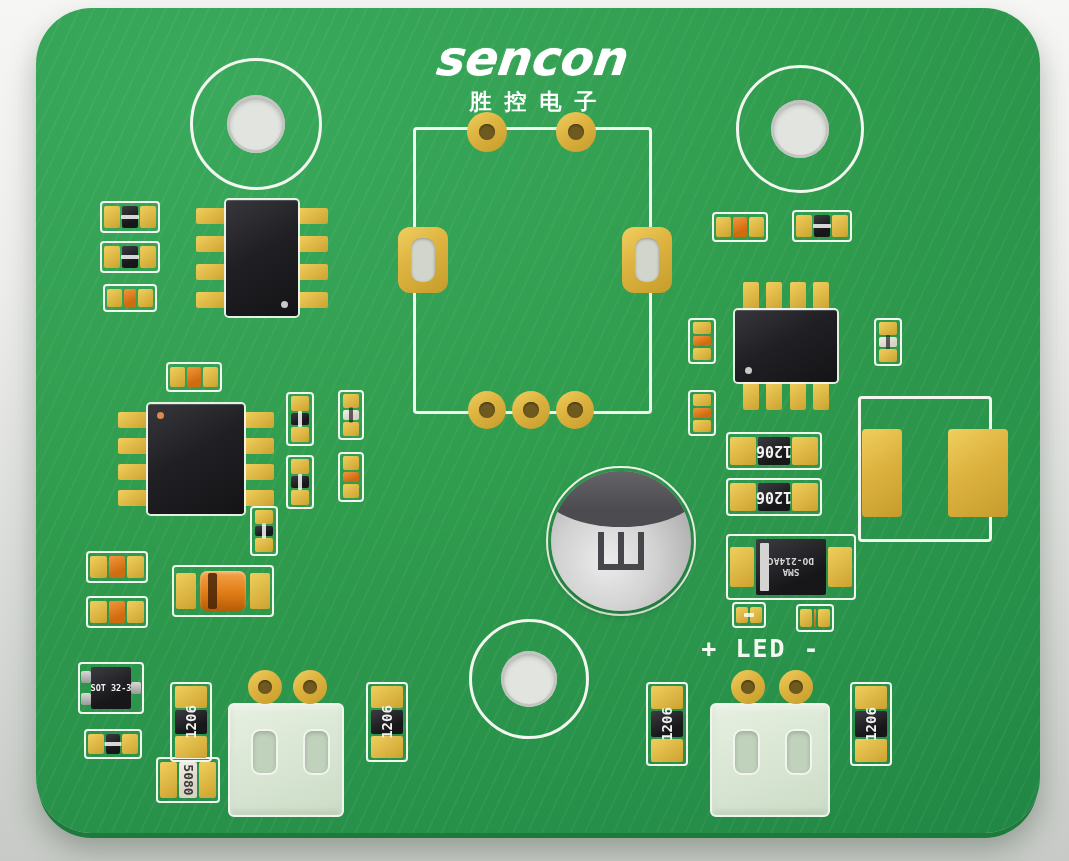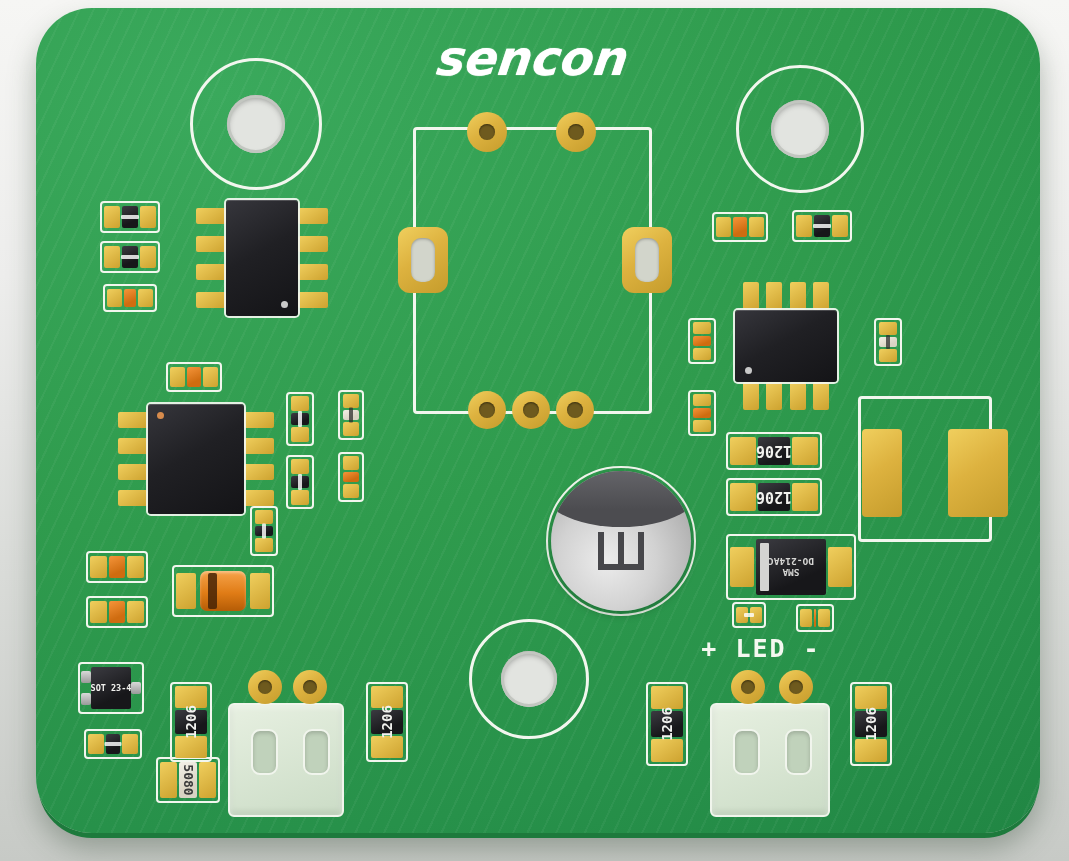--- a/index.html
+++ b/index.html
@@ -65,20 +65,21 @@
   .brandSub{margin-top:5px;font-size:22px;font-weight:700;color:#ffffff;letter-spacing:13px;text-indent:13px}
 </style>
 </head>
 <body>
 
 <div class="stage">
   <div class="board"></div>
 
   <div class="logo">
     <div class="brand">sencon</div>
+    <div class="brandSub">胜控电子</div>
   </div>
 
   <div class="silktext" style="left:700px;top:634px;width:122px">+ LED -</div>
 <div class="part ringSilk" style="left: 190px; top: 58px; width: 132px; height: 132px;">
       <div class="part holeInner" style="width: 58px; height: 58px;"></div>
     </div>
     <div class="part ringSilk" style="left: 736px; top: 65px; width: 128px; height: 128px;">
       <div class="part holeInner" style="width: 58px; height: 58px;"></div>
     </div>
     <div class="part ringSilk" style="left: 469px; top: 619px; width: 120px; height: 120px;">
@@ -309,21 +310,21 @@
         <div class="part smaStripe" style="left: 4px; top: 4px; bottom: 4px; width: 9px;"></div>
         <div class="part lbl" style="font-size: 9.5px; transform: translate(-50%, -50%) rotate(180deg); color: rgb(214, 214, 212);">SMA
 DO-214AC</div>
       </div>
     </div>
     <div class="part silkbox" style="left: 78px; top: 662px; width: 66px; height: 52px;">
       <div class="part leg" style="left: 1px; top: 7px; width: 10px; height: 12px;"></div>
       <div class="part leg" style="left: 1px; bottom: 7px; width: 10px; height: 12px;"></div>
       <div class="part leg" style="right: 1px; width: 10px; height: 12px; top: 50%; transform: translateY(-50%);"></div>
       <div class="part bodyc b-black" style="inset: 3px 11px;"></div>
-      <div class="part lbl" style="font-size: 8.5px; transform: translate(-50%, -50%) rotate(0deg);">SOT 23-4</div>
+      <div class="part lbl" style="font-size: 8.5px; transform: translate(-50%, -50%) rotate(0deg);">SOT 32-3</div>
     </div>
     <div class="part capRing" style="left: 546px; top: 466px; width: 150px; height: 150px;">
       <div class="part capBody" style="width: 140px; height: 140px;">
         <div class="part capDark"></div>
         <div class="part capVent">
           <div class="part capBar" style="left: 0px; top: 0px; bottom: 0px; width: 6px;"></div>
           <div class="part capBar" style="left: 20px; top: 0px; bottom: 0px; width: 6px;"></div>
           <div class="part capBar" style="right: 0px; top: 0px; bottom: 0px; width: 6px;"></div>
           <div class="part capBar" style="left: 0px; right: 0px; bottom: 0px; height: 6px;"></div>
         </div>

